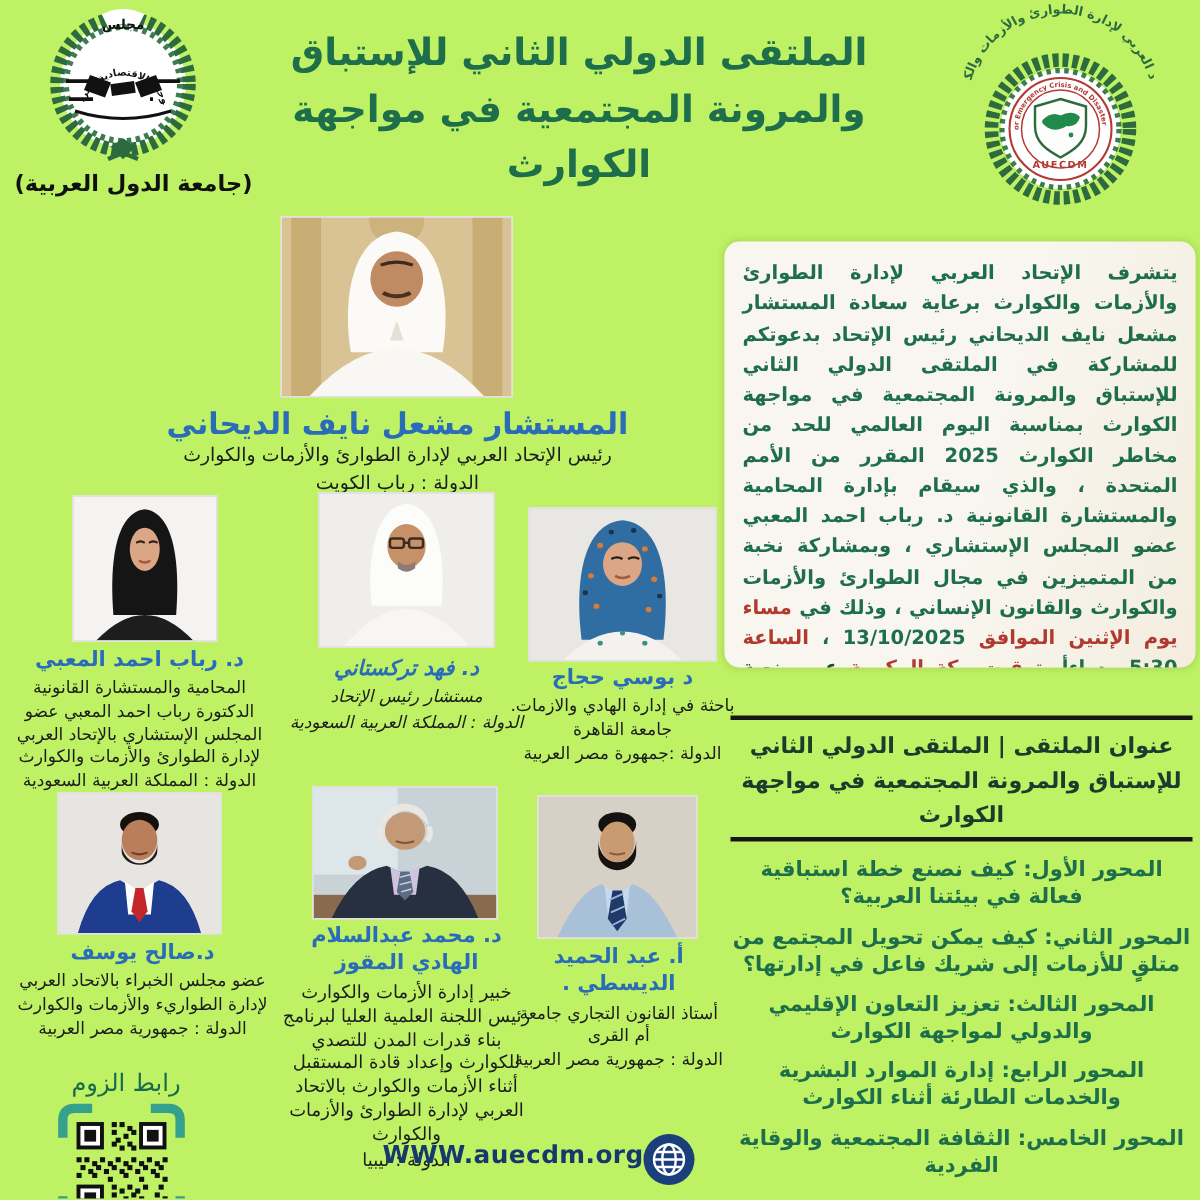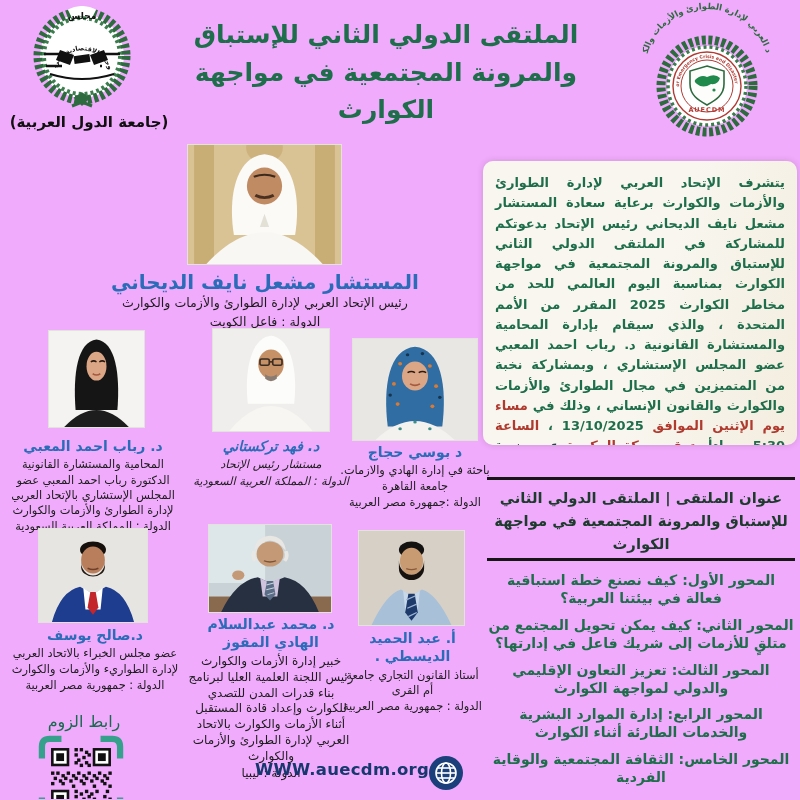--- a/index.html
+++ b/index.html
@@ -1,35 +1,35 @@
 <!DOCTYPE html>
 <html><head>
 <meta charset="utf-8">
 <style>
   html,body{margin:0;padding:0;background:#ffffff;}
   *{box-sizing:border-box;font-family:"DejaVu Sans",sans-serif;}
-  .poster{position:relative;width:800px;height:800px;background:#f0abfc;overflow:hidden;}
+  .poster{position:relative;width:800px;height:800px;background:#bef264;overflow:hidden;}
   .abs{position:absolute;}
 
   
   .logo-left{left:16px;top:6px;width:132px;height:106px;}
   .logo-left-cap{left:0px;top:113px;width:178px;text-align:center;font-size:15px;font-weight:700;color:#101010;direction:rtl;}
   .main-title{left:150px;top:16px;width:472px;text-align:center;direction:rtl;
               font-size:25px;font-weight:700;color:#1e6e4b;line-height:1.5;}
   .logo-right{left:618px;top:0px;width:178px;height:140px;}
 
   
   .photo{overflow:hidden;background:#ddd;border:1px solid #e4e2dc;}
   .photo svg{display:block;width:100%;height:100%;}
 
   .p1-photo{left:187px;top:144px;width:155px;height:121px;}
   .p1-cap{left:105px;top:269px;width:320px;}
 
   .p2a-photo{left:48px;top:330px;width:97px;height:98px;}
-  .p2a-cap{left:2px;top:431px;width:182px;margin-top:6px;}
+  .p2a-cap{left:2px;top:431px;width:182px;}
   .p2b-photo{left:212px;top:328px;width:118px;height:104px;}
   .p2b-cap{left:190px;top:437px;width:162px;font-style:italic;}
   .p2c-photo{left:352px;top:338px;width:126px;height:103px;}
   .p2c-cap{left:333px;top:443px;width:164px;}
 
   .p3a-photo{left:38px;top:528px;width:110px;height:95px;}
   .p3a-cap{left:5px;top:626px;width:180px;}
   .p3b-photo{left:208px;top:524px;width:124px;height:89px;}
   .p3b-cap{left:186px;top:615px;width:170px;}
   .p3b-cap .sp-role,.p3b-cap .sp-country{font-size:12px;}
@@ -136,21 +136,21 @@
       <ellipse cx="50" cy="31" rx="11.5" ry="14" fill="#c08a63"></ellipse>
       <path d="M44,38 q6,3.5 12,0" stroke="#4a3020" stroke-width="2" fill="none"></path>
       <path d="M43,24 q7,-3 14,0" stroke="#3c2a1c" stroke-width="1.6" fill="none"></path>
       <path d="M12,90 Q50,42 88,90 Z" fill="#f8f7f3"></path>
       <path d="M50,52 l-3,10 h6 z" fill="#e3e0d6"></path>
     </svg>
   </div>
   <div class="abs cap p1-cap">
     <div class="sp-name">المستشار مشعل نايف الديحاني</div>
     <div class="sp-role">رئيس الإتحاد العربي لإدارة الطوارئ والأزمات والكوارث</div>
-    <div class="sp-country">الدولة : فاعل الكويت</div>
+    <div class="sp-country">الدولة : رباب الكويت</div>
   </div>
 
   <div class="abs invite" dir="rtl">
     <span>يتشرف الإتحاد العربي لإدارة الطوارئ والأزمات والكوارث برعاية سعادة المستشار مشعل نايف الديحاني رئيس الإتحاد بدعوتكم للمشاركة في الملتقى الدولي الثاني للإستباق والمرونة المجتمعية في مواجهة الكوارث بمناسبة اليوم العالمي للحد من مخاطر الكوارث 2025 المقرر من الأمم المتحدة ، والذي سيقام بإدارة المحامية والمستشارة القانونية د. رباب احمد المعبي عضو المجلس الإستشاري ، وبمشاركة نخبة من المتميزين في مجال الطوارئ والأزمات والكوارث والقانون الإنساني ، وذلك في</span>
     <span class="red">مساء يوم الإثنين الموافق</span>
     <span class="val">13/10/2025</span>
     <span>،</span>
     <span class="red">الساعة</span>
     <span class="val">5:30</span>
     <span class="val">مساءأ</span>

